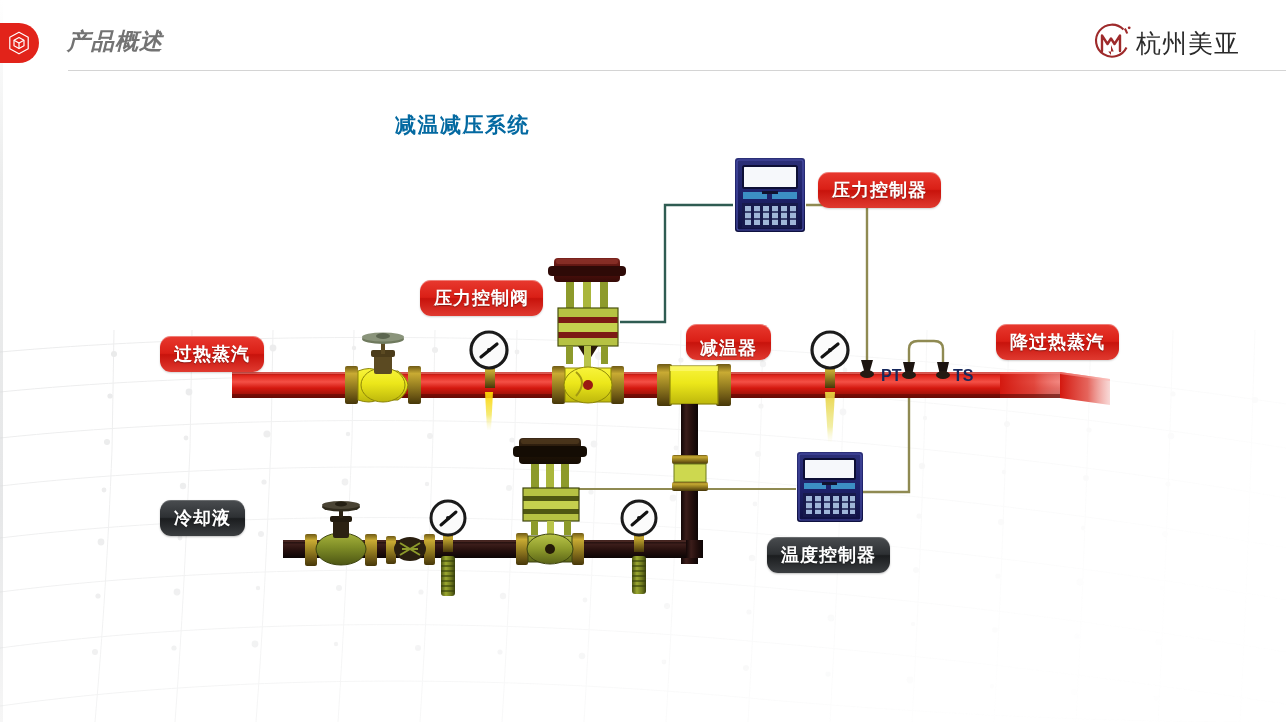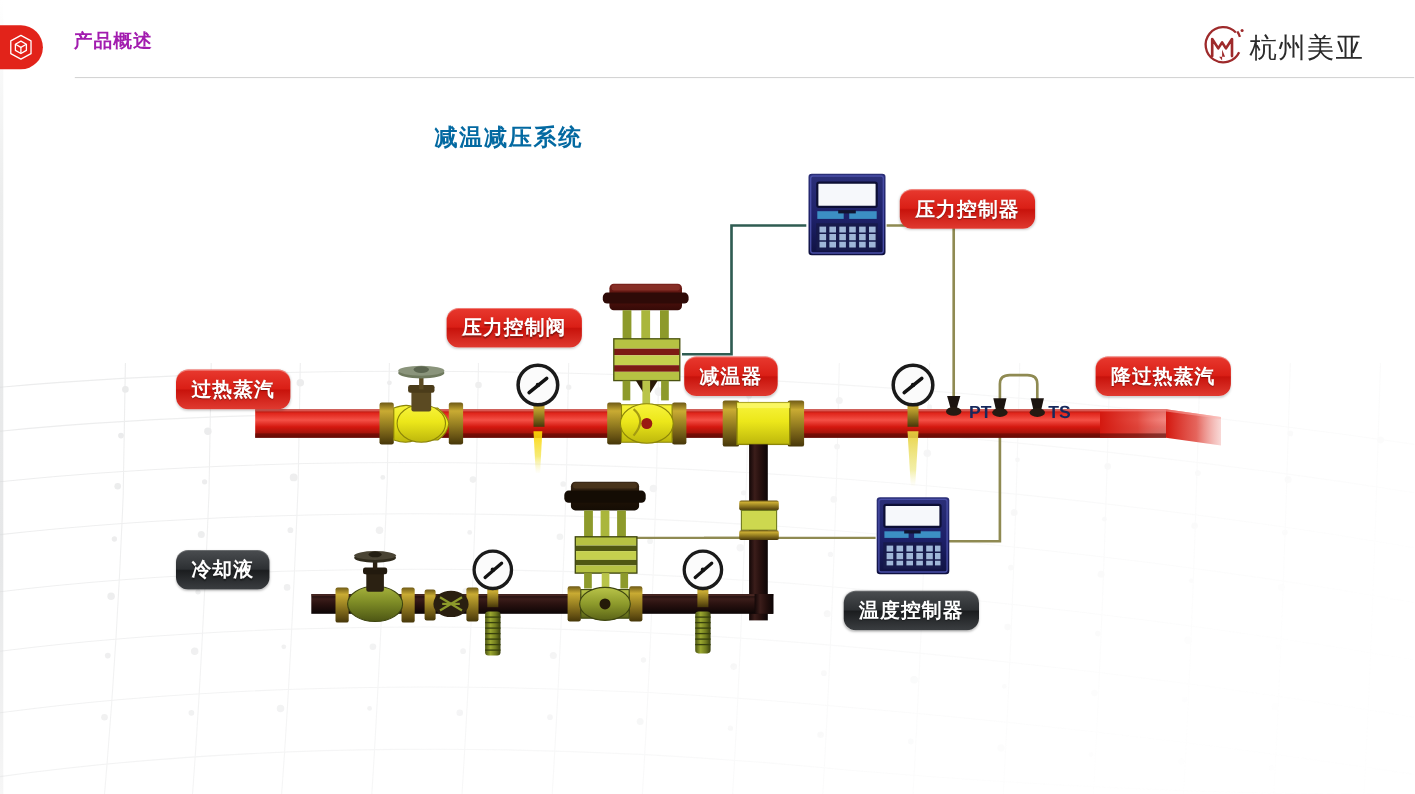--- a/index.html
+++ b/index.html
@@ -43,23 +43,24 @@
     position: absolute; left: -14px; top: 23px;
     width: 53px; height: 40px;
     background: #e2231a;
     border-radius: 0 22px 22px 0;
     display: flex; align-items: center; justify-content: flex-end;
     padding-right: 7px;
   }
   .hex-badge svg { display: block; }
   .page-title {
     position: absolute; left: 67px; top: 26px;
-    font-size: 17px; font-weight: 700; color: #a21caf;
+    font-size: 23px; font-weight: 700; color: #737373;
     letter-spacing: 1px;
     white-space: nowrap;
+    font-style: italic;
   }
   .brand {
     position: absolute; right: 46px; top: 20px;
     display: flex; align-items: center; gap: 2px;
   }
   .brand-mark { width: 46px; height: 46px; display: block; }
   .brand-name {
     font-size: 25px; color: #2a2a2a; letter-spacing: 1px; white-space: nowrap;
     font-family: "Liberation Serif", "DejaVu Serif", serif;
   }
@@ -638,29 +639,29 @@
     <g>
       <rect x="686" y="540" width="17" height="18" fill="url(#coolPipeV)"></rect>
     </g>
   </svg>
   </div>
 
   <div class="pill red" style="left:160px; top:336px;">
     <span>过热蒸汽</span>
   </div>
 
-  <div class="pill red" style="left:406px; top:280px;justify-content:center;">
+  <div class="pill red" style="left:420px; top:280px;justify-content:center;">
     <span>压力控制阀</span>
   </div>
 
   <div class="pill red" style="left:818px; top:172px;">
     <span>压力控制器</span>
   </div>
 
-  <div class="pill red" style="left:622px; top:324px;">
+  <div class="pill red" style="left:686px; top:324px;align-items:flex-end;">
     <span>减温器</span>
   </div>
 
   <div class="pill red" style="left:996px; top:324px;">
     <span>降过热蒸汽</span>
   </div>
 
   <div class="pill dark" style="left:160px; top:500px;">
     <span>冷却液</span>
   </div>

